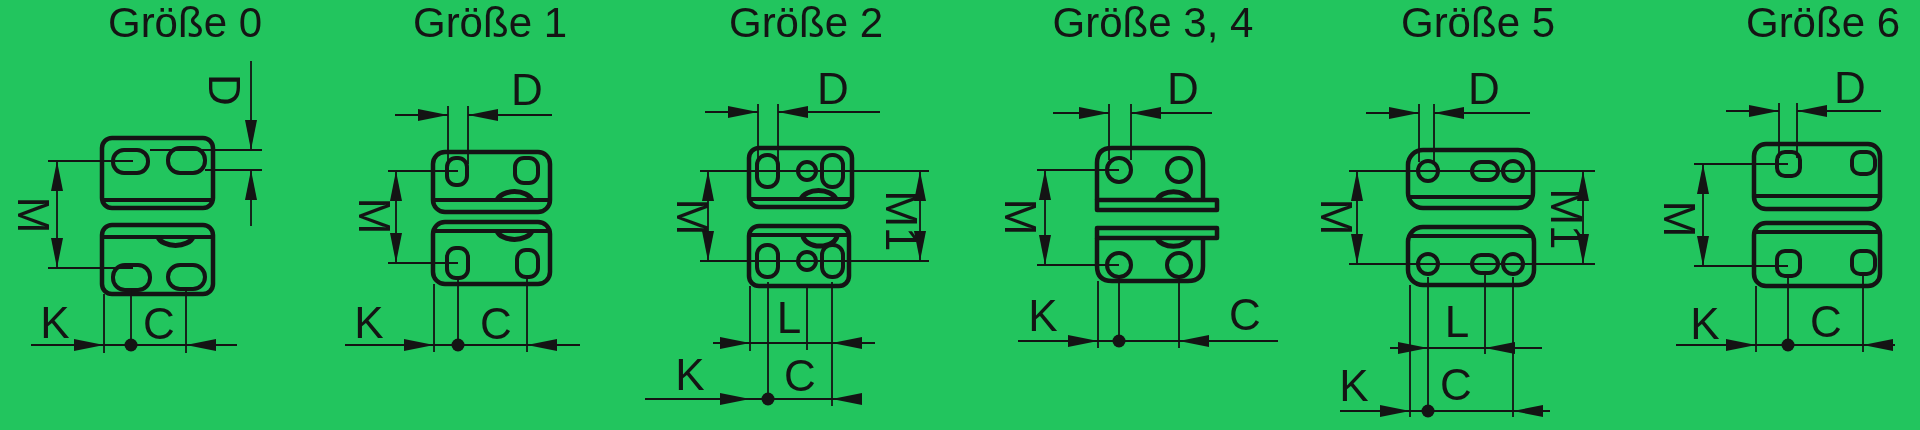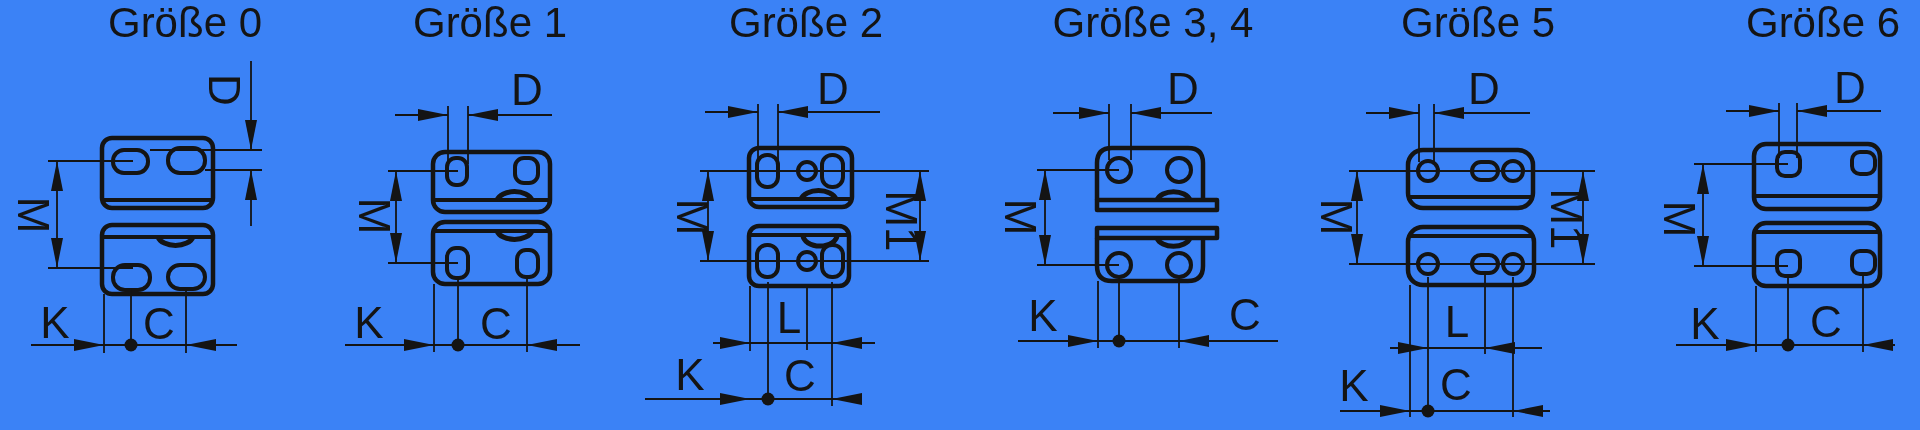--- a/index.html
+++ b/index.html
@@ -1,16 +1,16 @@
 <!DOCTYPE html>
 <html><head>
 <meta charset="utf-8">
 <style>
   html,body{margin:0;padding:0;background:#ffffff;}
-  .canvas{position:relative;width:1920px;height:430px;background:#3b82f6;overflow:hidden;}
+  .canvas{position:relative;width:1920px;height:430px;background:#22c55e;overflow:hidden;}
   svg{display:block;}
   .plate{fill:none;stroke:#141414;stroke-width:4.5;stroke-linejoin:round;}
   .hole{fill:none;stroke:#141414;stroke-width:4;}
   .bend{stroke:#141414;stroke-width:4;fill:none;}
   .bump{fill:none;stroke:#141414;stroke-width:5;}
   .thin{stroke:#141414;stroke-width:1.8;fill:none;}
   .arr{fill:#141414;stroke:none;}
   .dot{fill:#141414;stroke:none;}
   text{font-family:"Liberation Sans", sans-serif;font-size:44px;fill:#141414;}
   text.title{font-size:42px;}

